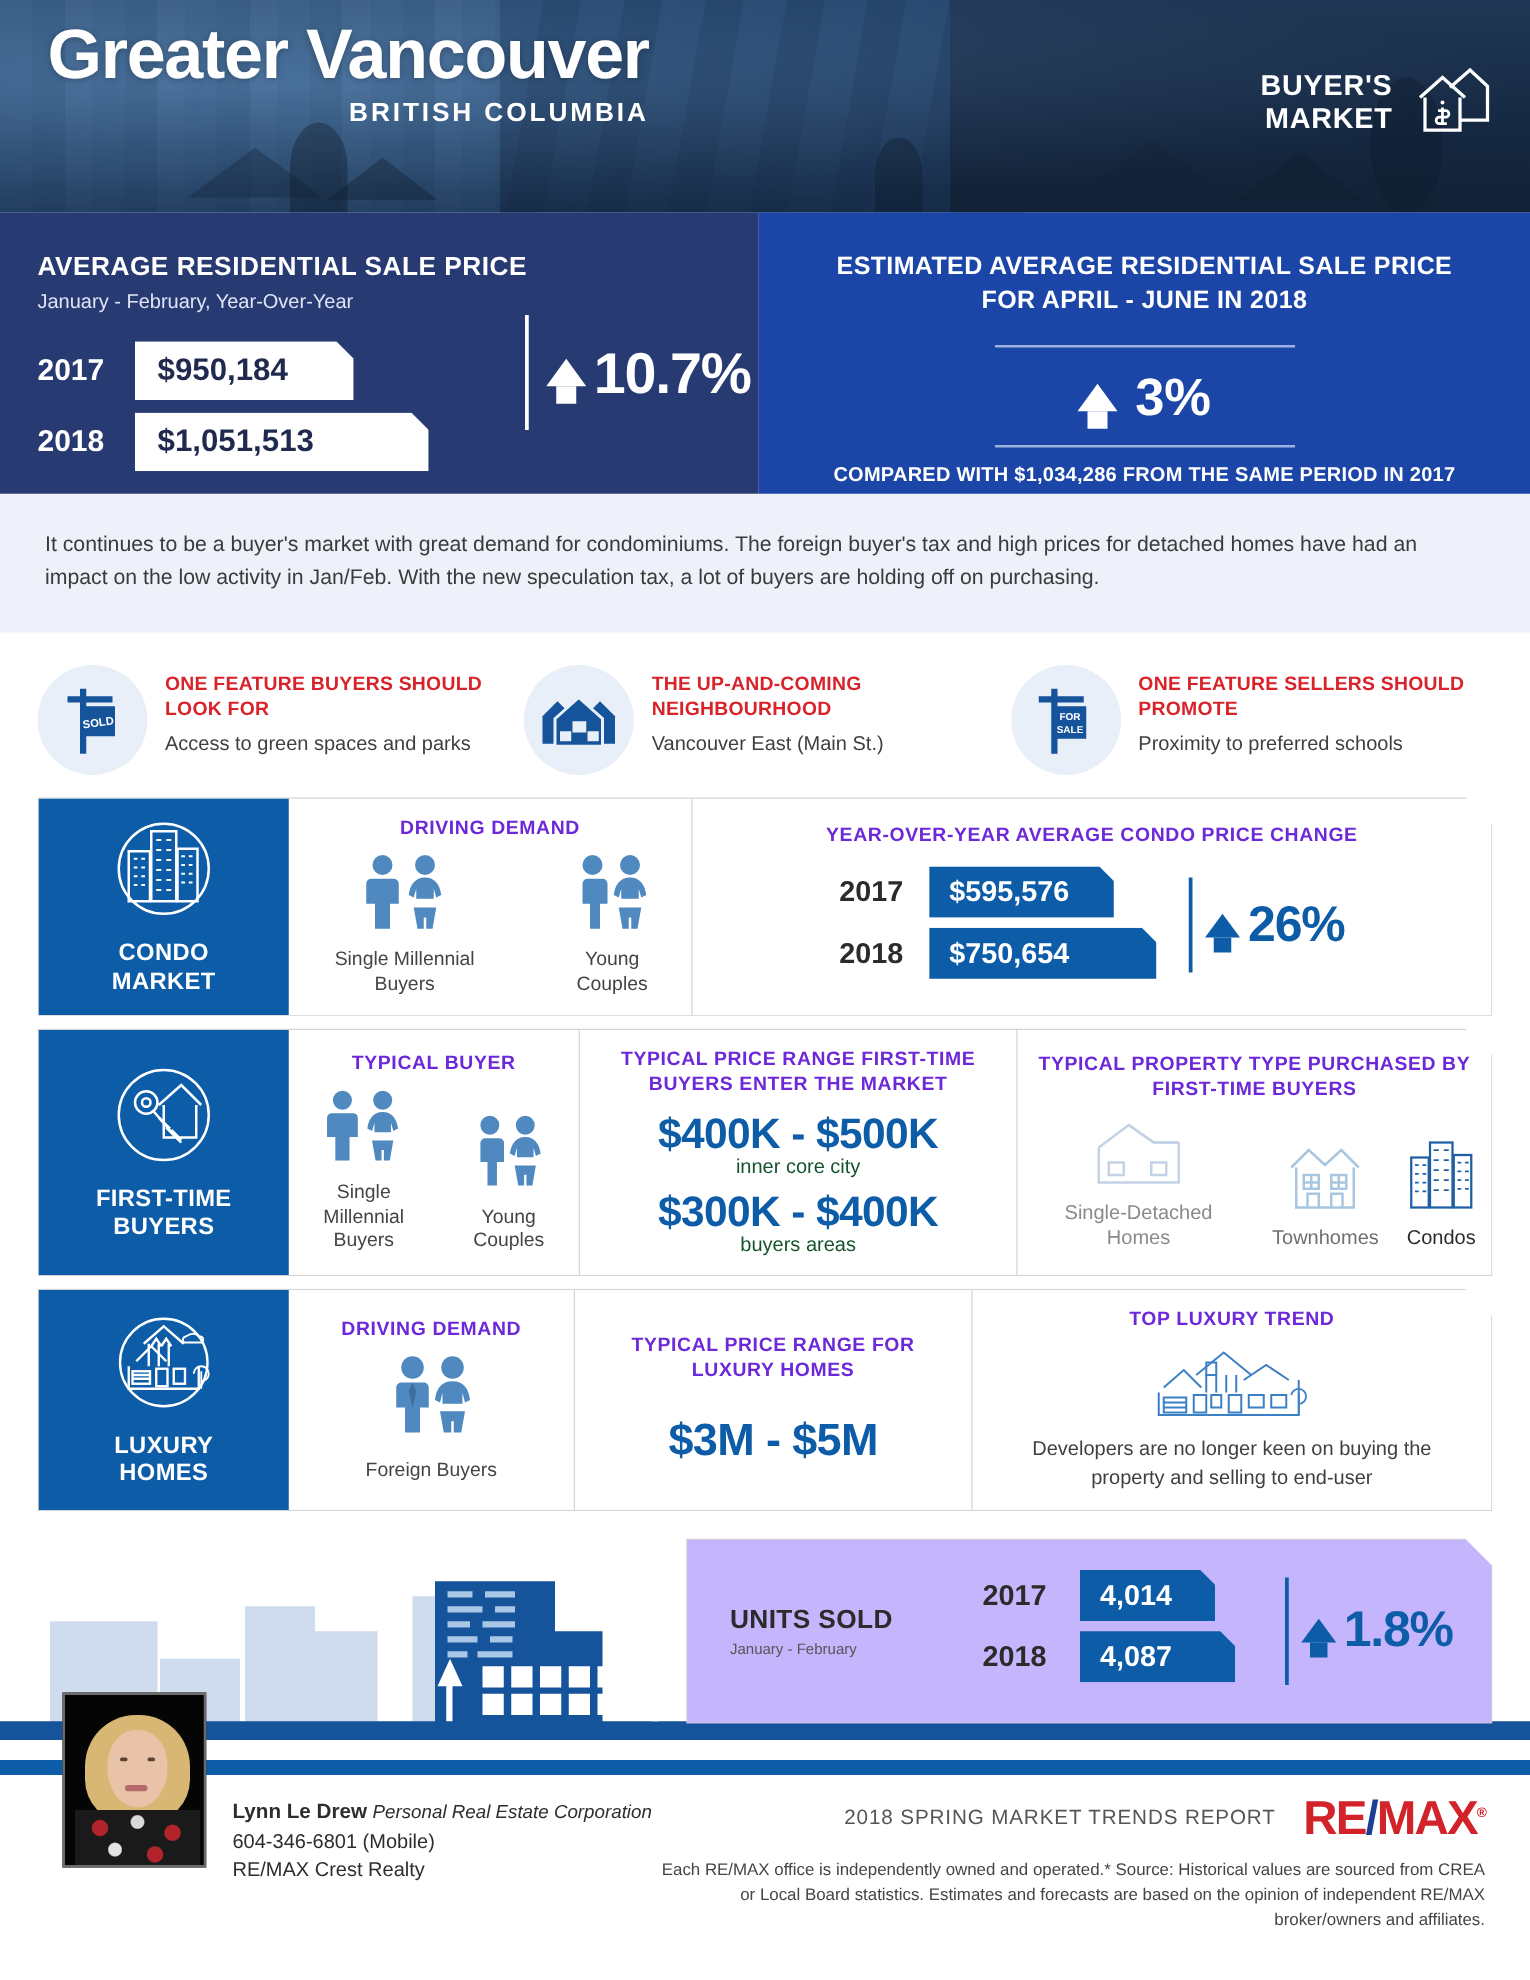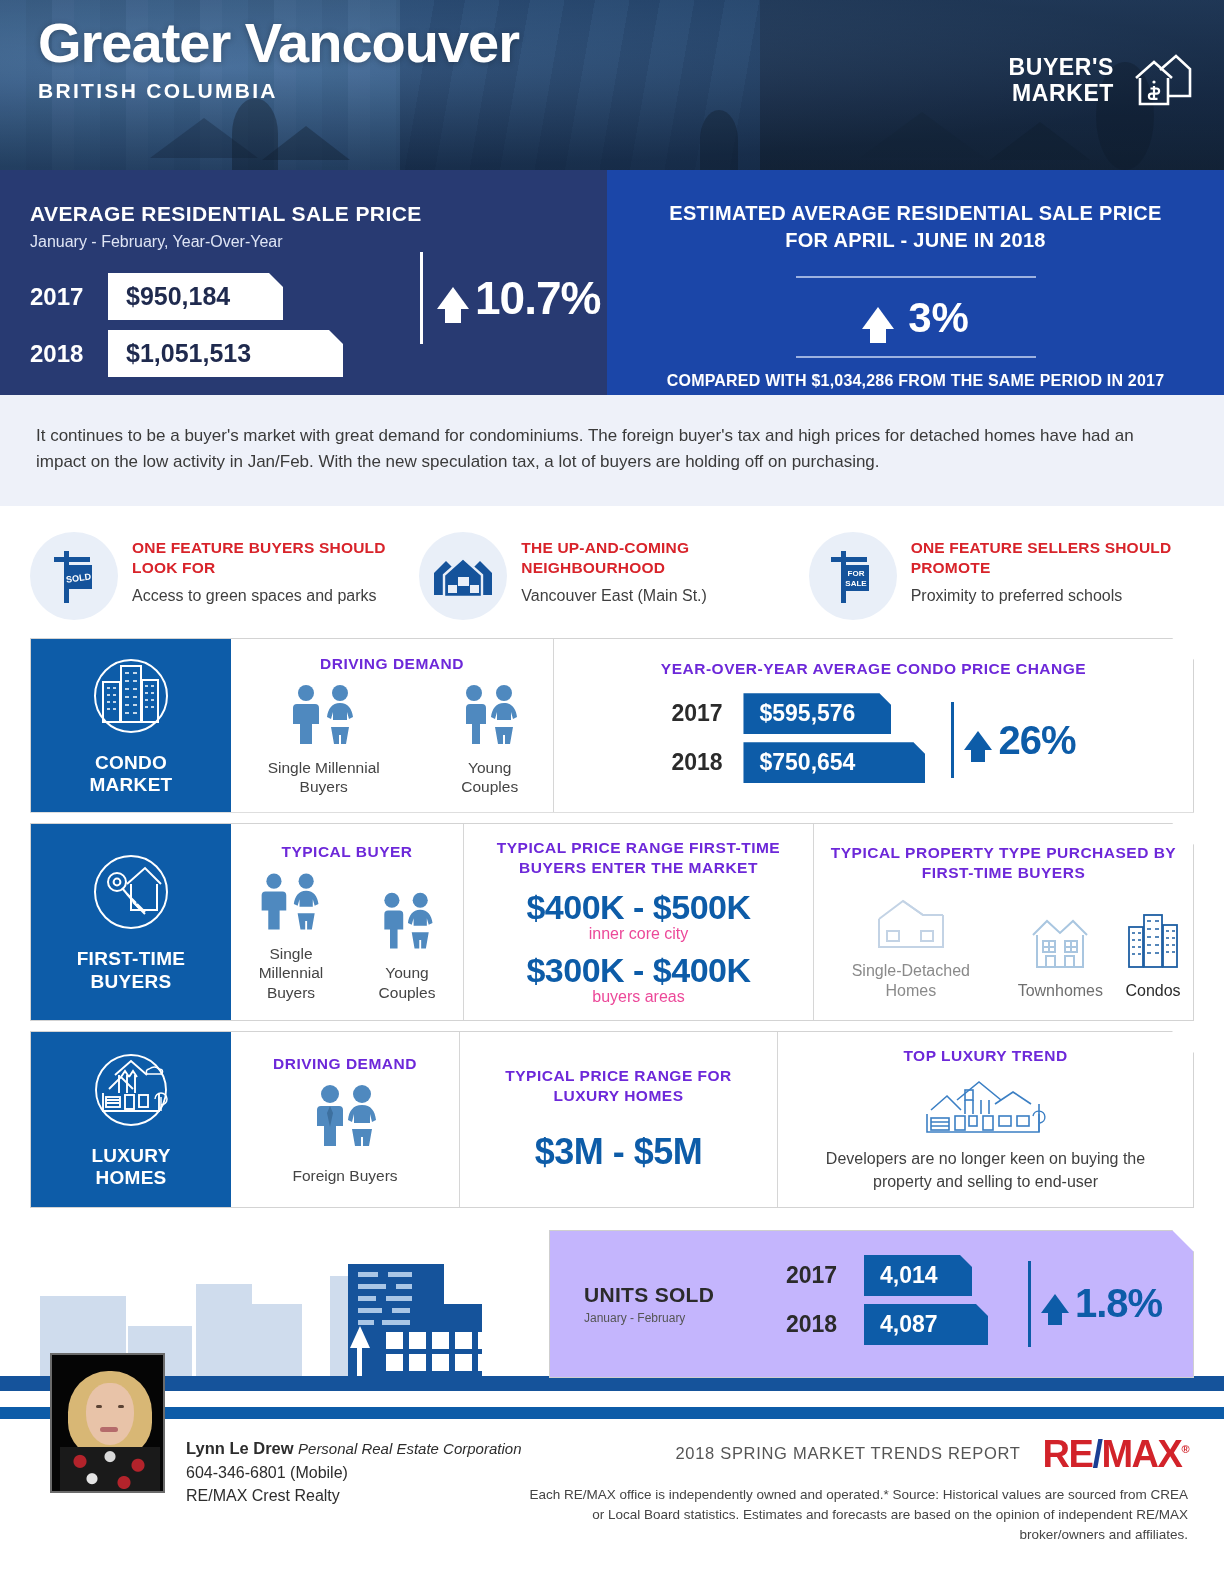--- a/index.html
+++ b/index.html
@@ -45,21 +45,21 @@
   .hdr-vignette {
     position:absolute; inset:0;
     background:radial-gradient(ellipse at 18% 40%, rgba(255,255,255,.06), rgba(10,20,36,.35) 70%);
   }
   .hdr-title-wrap { position:absolute; left:38px; top:14px; z-index:6; }
   .hdr-title {
     font-size:56px; font-weight:bold; color:#fff; letter-spacing:-1px; line-height:1.05;
     text-shadow:0 1px 6px rgba(0,0,0,.28);
   }
   .hdr-sub {
-    font-size:21px; font-weight:bold; color:#fff; letter-spacing:2.3px; margin-top:6px;
+    font-size:21px; font-weight:bold; color:#fff; letter-spacing:2.3px; margin-top:6px;text-align:right;
   }
   .hdr-right {
     position:absolute; right:30px; top:48px; z-index:6;
     display:flex; align-items:center; gap:16px;
   }
   .hdr-market {
     color:#fff; font-size:23px; font-weight:bold; letter-spacing:.6px;
     line-height:1.12; text-align:right;
   }
 
@@ -156,21 +156,21 @@
   }
   .blue-arrow {
     width:0;height:0;border-left:14px solid transparent;border-right:14px solid transparent;
     border-bottom:19px solid #0d5ca8; position:relative;
   }
   .blue-arrow::after{content:"";position:absolute;left:-7px;top:19px;width:14px;height:12px;background:#0d5ca8;}
   .vline-b { width:3px; background:#0d5ca8; height:76px; margin-right:10px; }
   .pct-b { color:#0d5ca8; font-size:40px; font-weight:bold; margin-left:6px; letter-spacing:-1px; }
 
   .big-price { color:#0d5ca8; font-size:34px; font-weight:bold; letter-spacing:-.5px; text-align:center; }
-  .price-cap { color:#ec4899; font-size:16px; text-align:left; margin-top:-2px; }
+  .price-cap { color:#14532d; font-size:16px; text-align:left; margin-top:-2px; }
 
   .types-row { display:flex; align-items:flex-end; gap:22px; }
   .type-item { text-align:center; }
   .type-cap { font-size:16px; line-height:1.25; margin-top:6px; }
 
   .trend-txt { color:#3f3f3f; font-size:16px; line-height:1.4; text-align:center; margin-top:8px; max-width:350px; }
 
   
   .bottom { position:relative; height:185px; margin-top:14px; }
   .skyline { position:absolute; left:0; bottom:16px; width:100%; height:165px; }

